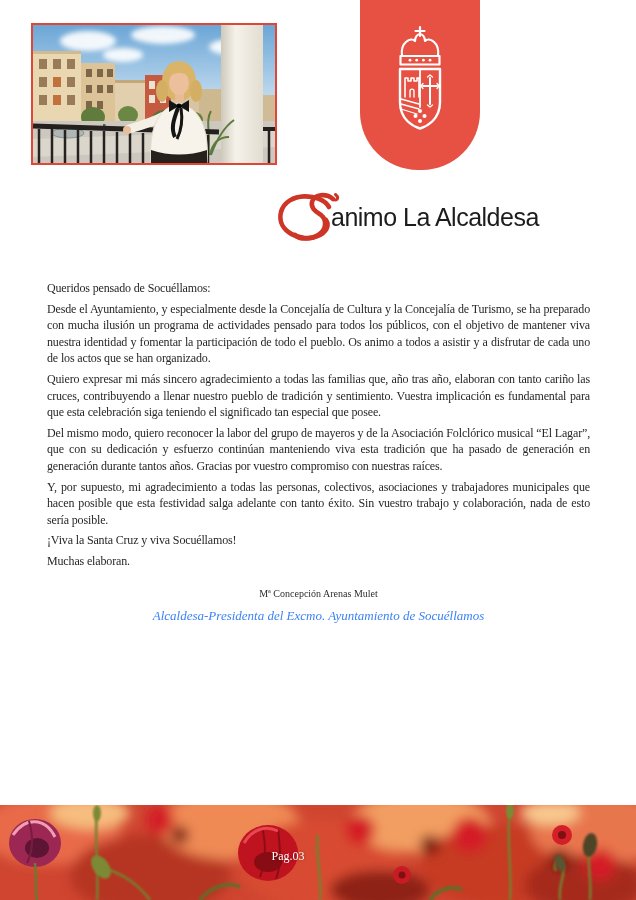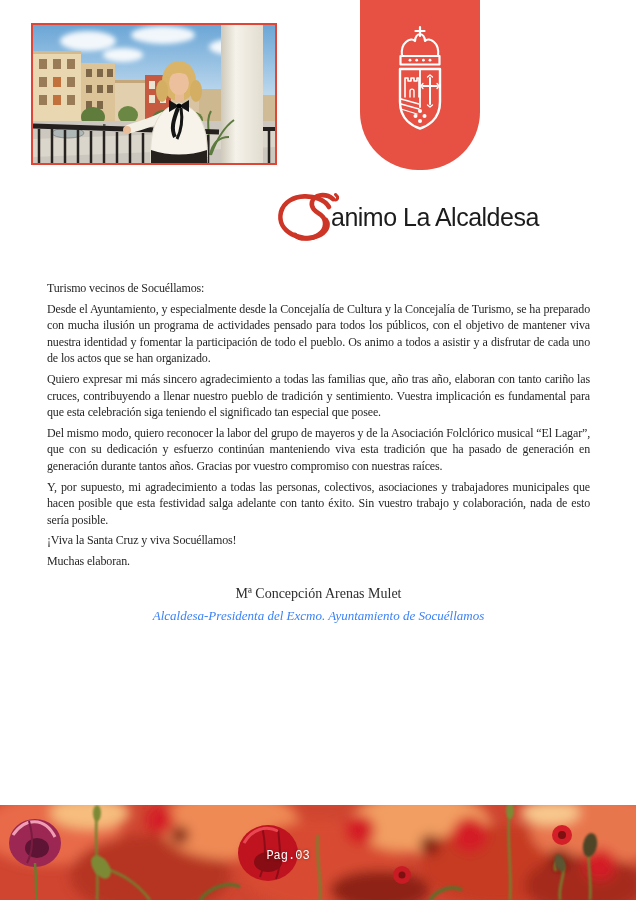--- a/index.html
+++ b/index.html
@@ -29,28 +29,28 @@
     white-space:nowrap;
   }
   
   .letter{
     position:absolute;left:47px;top:280px;width:543px;
     font-size:12px;line-height:16.6px;letter-spacing:-0.15px;
     color:#272727;text-align:justify;
   }
   .letter p{margin:0 0 4px 0;}
   .signature{margin-top:16px;text-align:center;letter-spacing:0;}
-  .sig-name{font-size:14px;color:#2e2e2e;}
+  .sig-name{font-size:10px;color:#2e2e2e;}
   .sig-title{font-size:13px;font-weight:normal;font-style:italic;color:#3b82f6;margin-top:6px;}
   
   .footer{position:absolute;left:0;top:805px;width:636px;height:95px;overflow:hidden;}
   .footer svg{display:block;}
   .page-num{
     position:absolute;left:0;top:849px;width:576px;text-align:center;
-    font-family:Liberation Mono, monospace;font-size:12px;color:#ffffff;
+    font-family:Liberation Serif, serif;font-size:12px;color:#ffffff;
     text-shadow:0 0 3px rgba(90,0,0,.6);
   }
 </style>
 </head>
 <body>
 
 <div class="photo-frame">
   <svg width="242" height="138" viewBox="0 0 242 138">
     <defs>
       <linearGradient id="skyg" x1="0" y1="0" x2="0" y2="1">
@@ -211,21 +211,21 @@
 <svg class="title-flourish" width="66" height="52" viewBox="0 0 66 52">
   <g stroke="#cd3526" fill="none" stroke-linecap="round">
     <path stroke-width="4.6" d="M55,17 C47,3 13,1 7,22 C2,42 28,53 44,46 C52,42.5 56,36 52,30"></path>
     <path stroke-width="4.6" d="M59,9 C52,3 40,4 38,12 C36.5,19 43,22 47,25 C52.5,29.5 53,39 45,44.5 C38,49.5 26,50 21,45"></path>
     <path stroke-width="3" d="M59,9 C63,11.5 65.5,8 61.5,4.5"></path>
   </g>
 </svg>
 <div class="title-text">animo La Alcaldesa</div>
 
 <div class="letter">
-  <p>Turismo vecinos de Socuéllamos:</p>
+  <p>Queridos pensado de Socuéllamos:</p>
   <div>
 
       <p>Desde el Ayuntamiento, y especialmente desde la Concejalía de Cultura y la Concejalía de Turismo, se ha preparado con mucha ilusión un programa de actividades pensado para todos los públicos, con el objetivo de mantener viva nuestra identidad y fomentar la participación de todo el pueblo. Os animo a todos a asistir y a disfrutar de cada uno de los actos que se han organizado.</p>
       <p>Quiero expresar mi más sincero agradecimiento a todas las familias que, año tras año, elaboran con tanto cariño las cruces, contribuyendo a llenar nuestro pueblo de tradición y sentimiento. Vuestra implicación es fundamental para que esta celebración siga teniendo el significado tan especial que posee.</p>
       <p>Del mismo modo, quiero reconocer la labor del grupo de mayeros y de la Asociación Folclórico musical “El Lagar”, que con su dedicación y esfuerzo continúan manteniendo viva esta tradición que ha pasado de generación en generación durante tantos años. Gracias por vuestro compromiso con nuestras raíces.</p>
       <p>Y, por supuesto, mi agradecimiento a todas las personas, colectivos, asociaciones y trabajadores municipales que hacen posible que esta festividad salga adelante con tanto éxito. Sin vuestro trabajo y colaboración, nada de esto sería posible.</p>
       <p>¡Viva la Santa Cruz y viva Socuéllamos!</p>
       <p>Muchas elaboran.</p>
     </div>
   <div class="signature">

